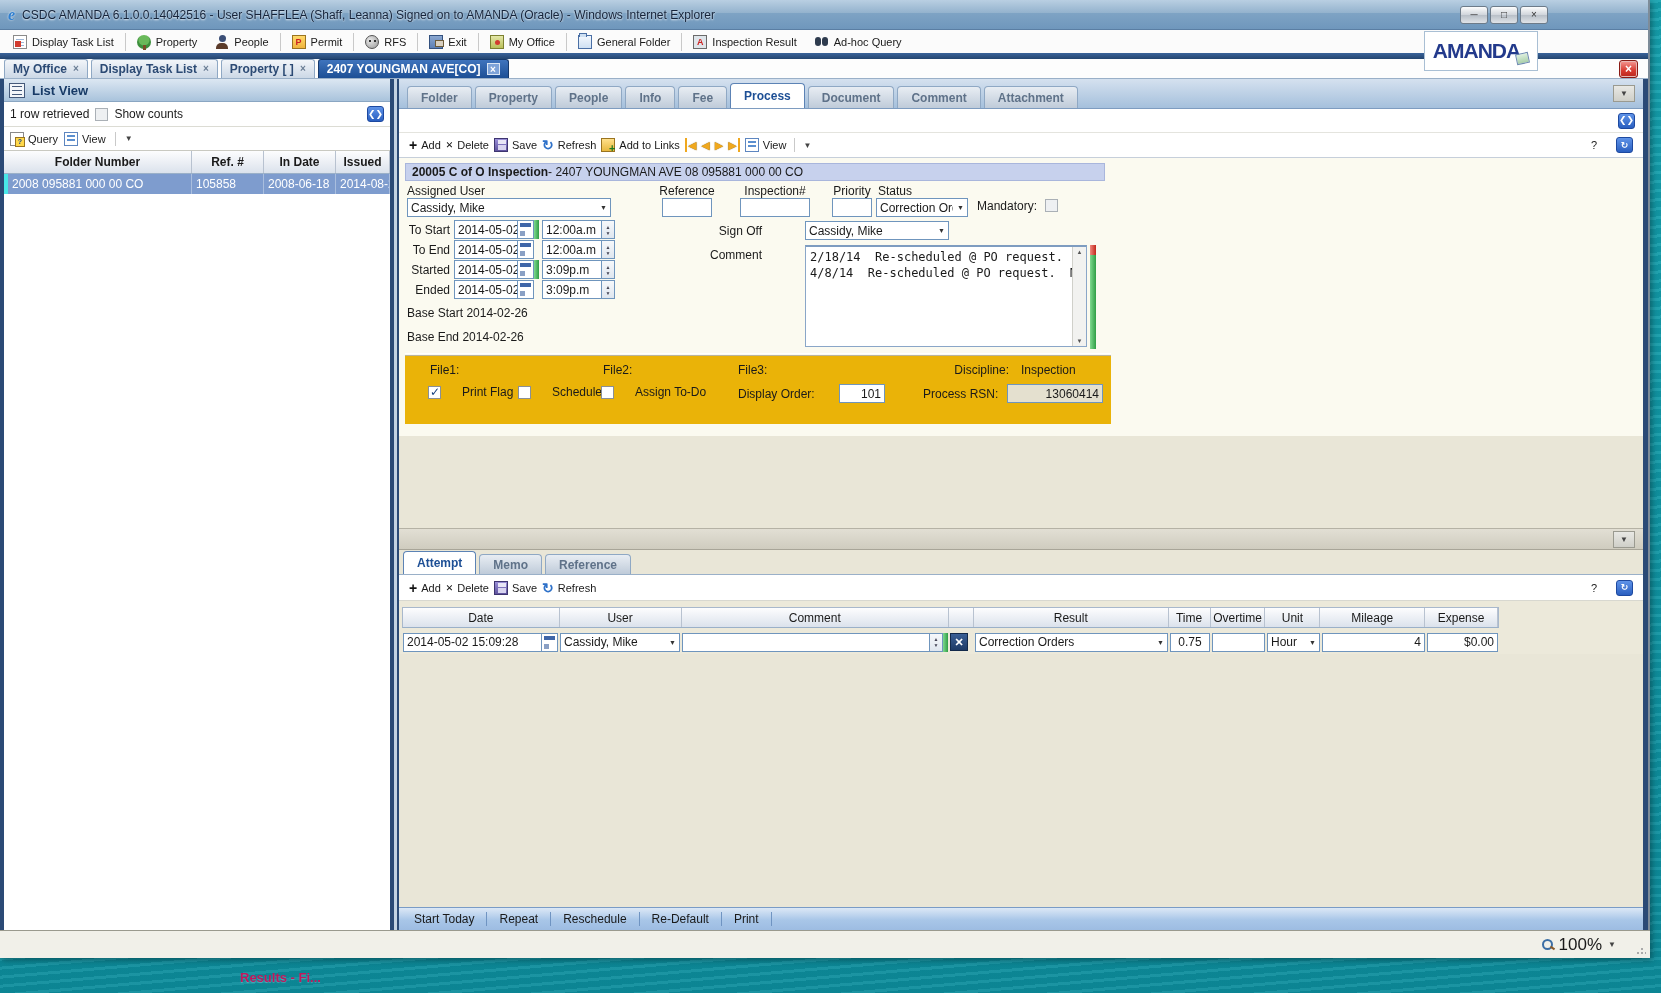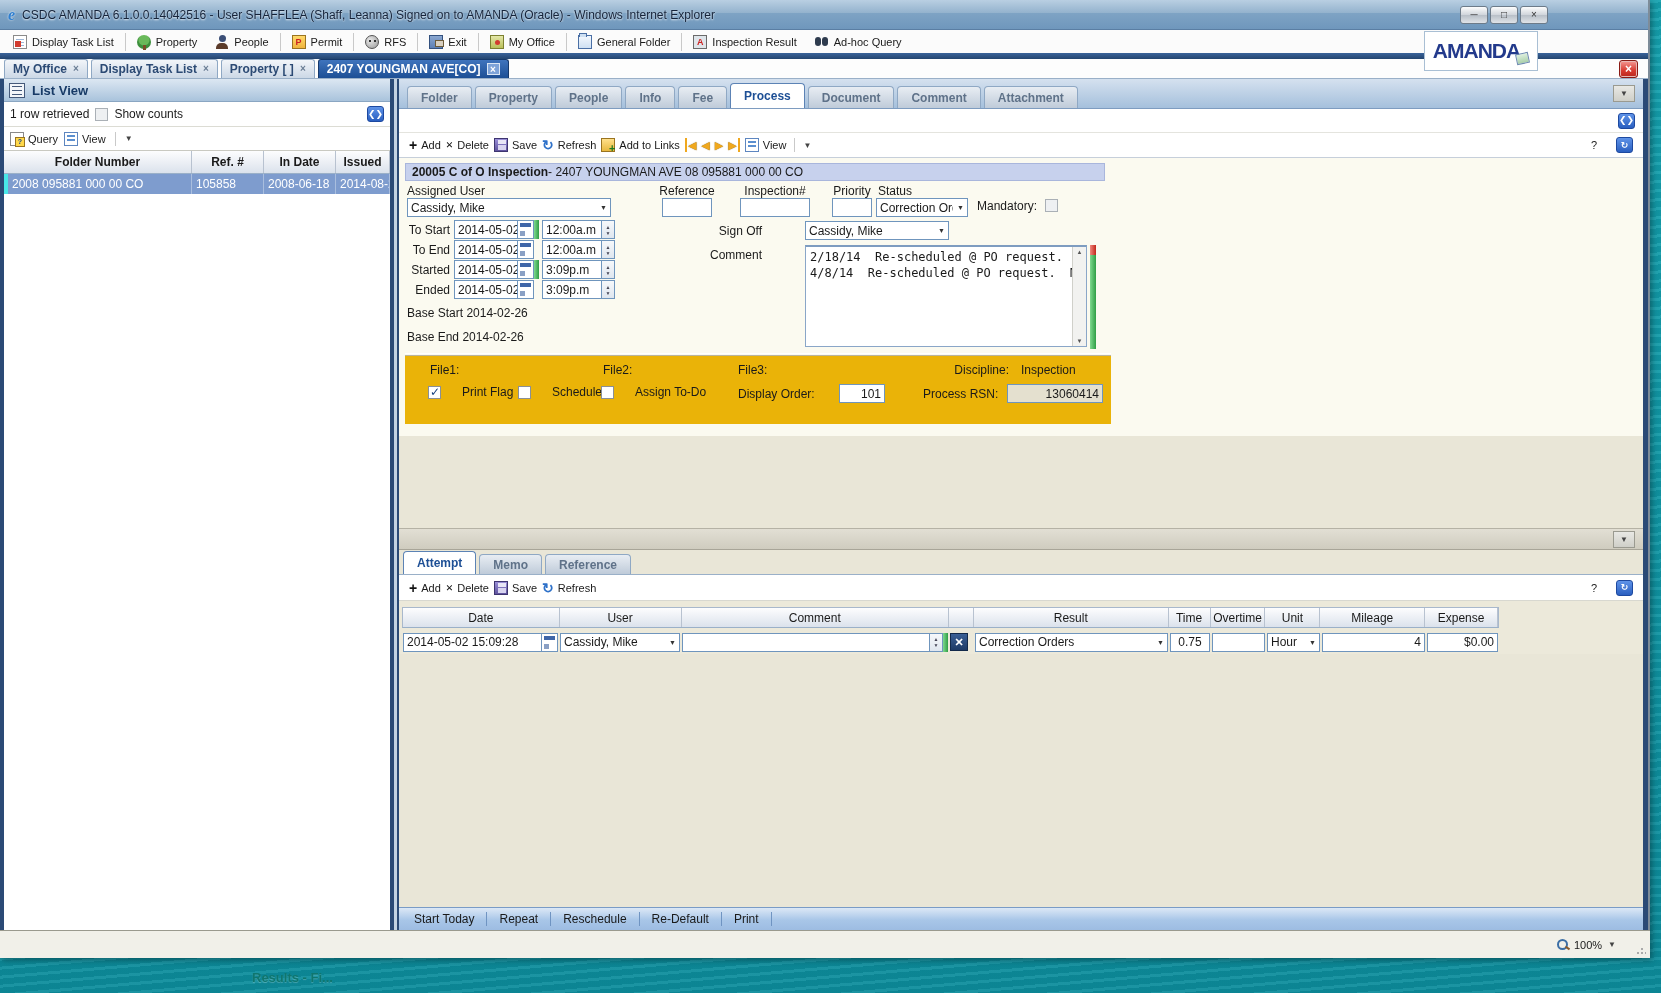--- a/index.html
+++ b/index.html
@@ -170,21 +170,21 @@
   .bt-filler { flex:1; background:#e9e6d7; }
 
   
   .fbar { flex:0 0 23px; background:linear-gradient(#dce8f6,#a8c6e8 55%,#9dbce2); border-top:1px solid #7a9cc6; display:flex; align-items:center; padding-left:3px; }
   .fseg { display:flex; align-items:center; padding:0 12px; border-right:1px solid #6f94c2; font-size:12px; white-space:nowrap; }
 
   
   .statusbar { position:absolute; left:0; top:930px; width:1650px; height:28px; background:#f1f0e9; border-top:1px solid #9a9a8e; display:flex; align-items:center; justify-content:flex-end; gap:6px; padding-right:34px; }
   .grip { position:absolute; right:4px; bottom:3px; width:10px; height:10px;
     background:radial-gradient(circle at 2px 8px,#aaa 0 1px,transparent 1px), radial-gradient(circle at 6px 8px,#aaa 0 1px,transparent 1px), radial-gradient(circle at 6px 4px,#aaa 0 1px,transparent 1px), radial-gradient(circle at 10px 8px,#aaa 0 1px,transparent 1px); }
-  .task-item { position:absolute; left:252px; bottom:8px; color:#0f766e; font:bold 13px "Liberation Sans",sans-serif; text-shadow:0 1px 1px rgba(255,255,255,.25);text-align:center; }
+  .task-item { position:absolute; left:240px; bottom:8px; color:#be185d; font:bold 13px "Liberation Sans",sans-serif; text-shadow:0 1px 1px rgba(255,255,255,.25);text-align:center; }
 </style>
 </head>
 <body>
 
 <div class="win">
 
   <div class="titlebar">
     <span class="ie-e">e</span>
     <div class="tb-title">CSDC AMANDA 6.1.0.0.14042516 - User SHAFFLEA (Shaff, Leanna) Signed on to AMANDA (Oracle) - Windows Internet Explorer</div>
     <div class="winbtns">
@@ -586,18 +586,18 @@
       <div class="fbar">
         <div class="fseg">Assign</div>
       </div>
 
     </div>
   </div>
 </div>
 
 <div class="statusbar">
   <span class="magnifier"></span>
-  <span style="font-size:11px">100%</span>
+  <span style="font-size:17px">100%</span>
   <span class="caret">▼</span>
   <span class="grip"></span>
 </div>
 
 <div class="task-item">Results - Fi...</div>
 
 </body></html>

